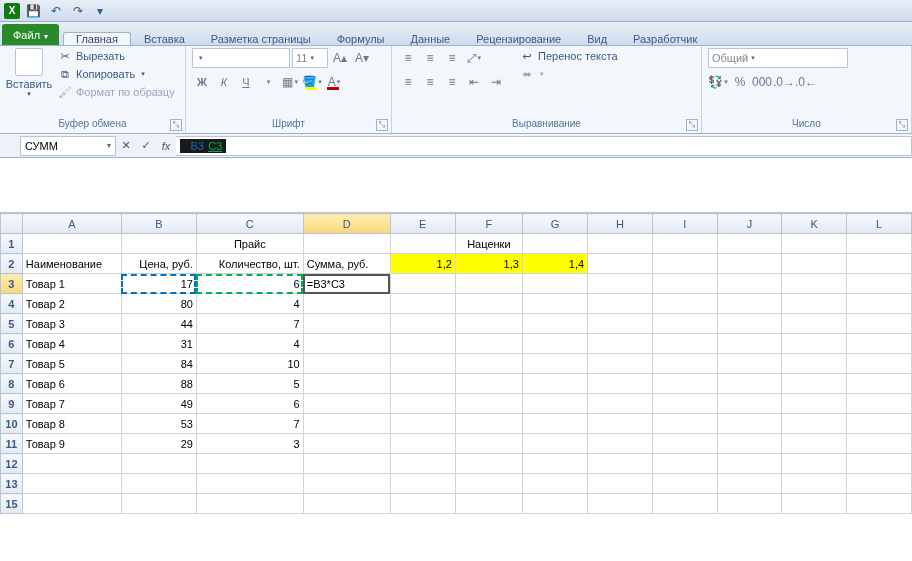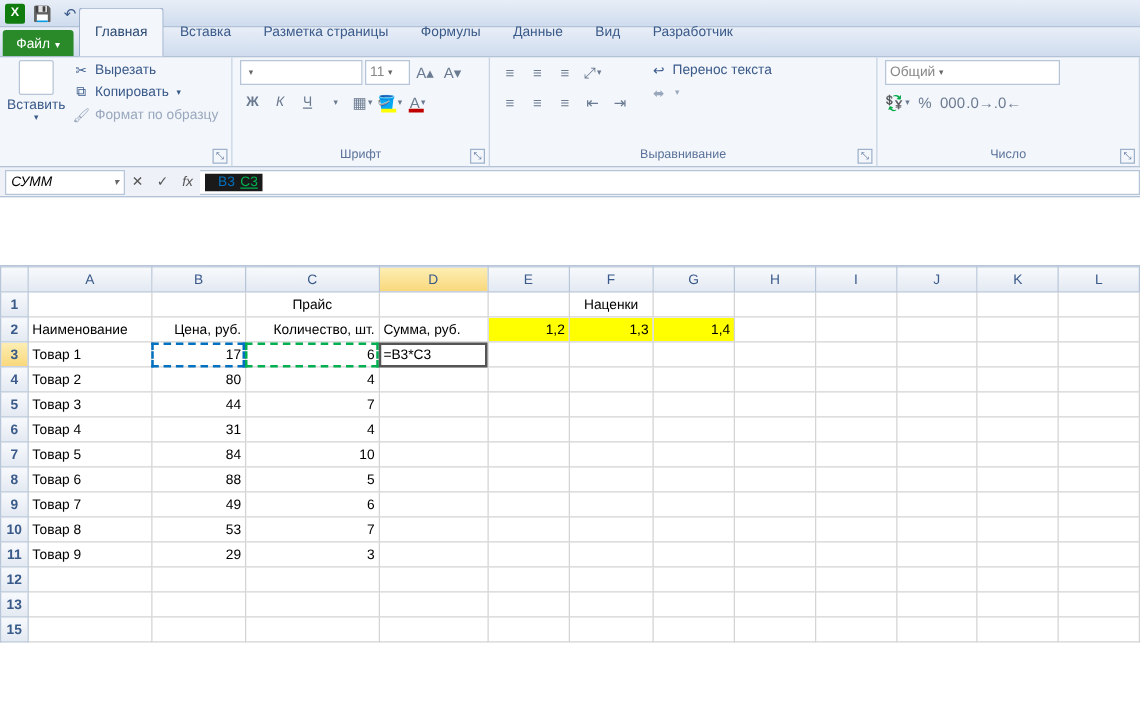--- a/index.html
+++ b/index.html
@@ -2,42 +2,42 @@
 <html><head>
 <meta charset="utf-8">
 <style>
 *{margin:0;padding:0;box-sizing:border-box;font-family:"Segoe UI",Tahoma,sans-serif;font-size:11px;}
 body{background:#fff;width:912px;height:561px;overflow:hidden;user-select:none;}
 .qat{height:22px;background:linear-gradient(#e8eef7,#cfdcee);display:flex;align-items:center;padding:0 4px;gap:6px;border-bottom:1px solid #9fb2cc;}
 .qat .xl{width:16px;height:16px;background:#107c10;color:#fff;font-weight:bold;font-size:10px;display:flex;align-items:center;justify-content:center;border-radius:2px;}
 .qat .qi{width:16px;height:16px;display:flex;align-items:center;justify-content:center;color:#3a5a8a;font-size:12px;cursor:pointer;}
 .qat .title{margin-left:auto;color:#3a5a8a;font-size:12px;padding-right:4px;}
 .tabs{height:24px;background:linear-gradient(#e8eef7,#cfdcee);display:flex;align-items:flex-end;padding-left:2px;border-bottom:1px solid #9fb2cc;}
-.tab{padding:13px 12px;color:#3a5a8a;cursor:pointer;border:1px solid transparent;border-bottom:none;}
+.tab{padding:0 12px;color:#3a5a8a;cursor:pointer;border:1px solid transparent;border-bottom:none;}
 .tab.file{background:#2a8a2a;color:#fff;border-radius:3px 3px 0 0;margin-right:4px;padding:4px 10px;}
 .tab.file::after{content:"▾";margin-left:4px;font-size:8px;}
 .tab.active{background:#f3f6fb;border-color:#9fb2cc;border-radius:3px 3px 0 0;color:#2b4a73;}
 .ribbon{height:88px;background:#f3f6fb;display:flex;border-bottom:1px solid #9fb2cc;}
 .group{border-right:1px solid #c8d4e4;display:flex;flex-direction:column;padding:2px 6px;position:relative;}
 .group-body{flex:1;display:flex;align-items:flex-start;gap:4px;}
 .group-title{text-align:center;color:#5a7299;font-size:10px;padding:2px 0;position:relative;}
 .dlaunch{position:absolute;right:3px;bottom:2px;width:12px;height:12px;border:1px solid #9fb2cc;font-size:8px;line-height:10px;text-align:center;color:#5a7299;cursor:pointer;}
 .vbtn{display:flex;flex-direction:column;align-items:center;width:46px;height:66px;cursor:pointer;color:#3a5a8a;}
 .vbtn .ico{width:28px;height:28px;border:1px solid #b7c5d8;background:#fff;border-radius:2px;margin-bottom:2px;}
 .stack{display:flex;flex-direction:column;gap:2px;}
 .hbtn{display:flex;align-items:center;gap:4px;color:#3a5a8a;cursor:pointer;padding:1px 2px;white-space:nowrap;}
 .hbtn.dis{color:#9aa8bd;}
 .hbtn .ic{width:14px;height:14px;display:inline-flex;align-items:center;justify-content:center;font-size:11px;}
 .toolrow{display:flex;gap:2px;align-items:center;}
 .toolrow .tb{width:20px;height:20px;border:1px solid transparent;display:flex;align-items:center;justify-content:center;color:#6a7a90;cursor:pointer;font-size:12px;}
 .toolrow .tb.dd::after{content:"▾";font-size:7px;margin-left:1px;}
 .combo{height:20px;border:1px solid #b7c5d8;background:#fff;display:flex;align-items:center;padding:0 3px;color:#888;font-size:11px;}
 .combo.dd::after{content:"▾";font-size:7px;margin-left:3px;color:#666;}
 .fbar{height:24px;background:#eef2f8;border-bottom:1px solid #9fb2cc;display:flex;align-items:center;}
-.namebox{width:96px;height:20px;border:1px solid #b7c5d8;background:#fff;margin-left:4px;display:flex;align-items:center;padding:0 4px;font-size:11px;font-style:italic;}
+.namebox{width:96px;height:20px;border:1px solid #b7c5d8;background:#fff;margin-left:20px;display:flex;align-items:center;padding:0 4px;font-size:11px;}
 .namebox::after{content:"▾";margin-left:auto;font-size:8px;color:#666;}
 .fxbtn{width:20px;height:20px;display:flex;align-items:center;justify-content:center;color:#555;cursor:pointer;}
 .fxinput{flex:1;height:20px;border:1px solid #b7c5d8;border-left:none;background:#fff;padding:0 4px;display:flex;align-items:center;}
 .fxinput .fcell{background:#1a1a1a;color:#fff;padding:1px 4px;}
 .fxinput .eq{color:#1a1a1a;}
 .fxinput .r1{color:#0070c0;}
 .fxinput .op{color:#1a1a1a;}
 .fxinput .r2{color:#00b050;text-decoration:underline;}
 .gridwrap{position:relative;}
 .grid{border-collapse:collapse;table-layout:fixed;}
@@ -65,20 +65,21 @@
   <span class="qi">▾</span>
 </div>
 
 <div class="tabs">
   <div class="tab file">Файл</div>
   <div class="tab active">Главная</div>
   <div class="tab">Вставка</div>
   <div class="tab">Разметка страницы</div>
   <div class="tab">Формулы</div>
   <div class="tab">Данные</div>
+  <div class="tab">Рецензирование</div>
   <div class="tab">Вид</div>
   <div class="tab">Разработчик</div>
 </div>
 
 <div class="ribbon">
   <div class="group" style="width:186px">
     <div class="group-body">
       <div class="vbtn">
         <div class="ico"></div>
         <span>Вставить</span>
@@ -93,20 +94,21 @@
             <span class="ic">⧉</span>
             <span>Копировать</span>
             <span style="font-size:7px;margin-left:2px">▾</span>
           </div>
         <div class="hbtn dis">
             <span class="ic">🖌</span>
             <span>Формат по образцу</span>
           </div>
       </div>
     </div>
+    <div class="group-title">Буфер обмена</div>
     <div class="dlaunch">⤡</div>
   </div>
 
   <div class="group" style="width:206px">
     <div class="group-body" style="flex-direction:column;gap:4px;width:100%">
       <div class="toolrow">
         <div class="combo dd" style="width:98px"></div>
         <div class="combo dd" style="width:36px">11</div>
         <div class="tb">A▴</div>
         <div class="tb">A▾</div>

